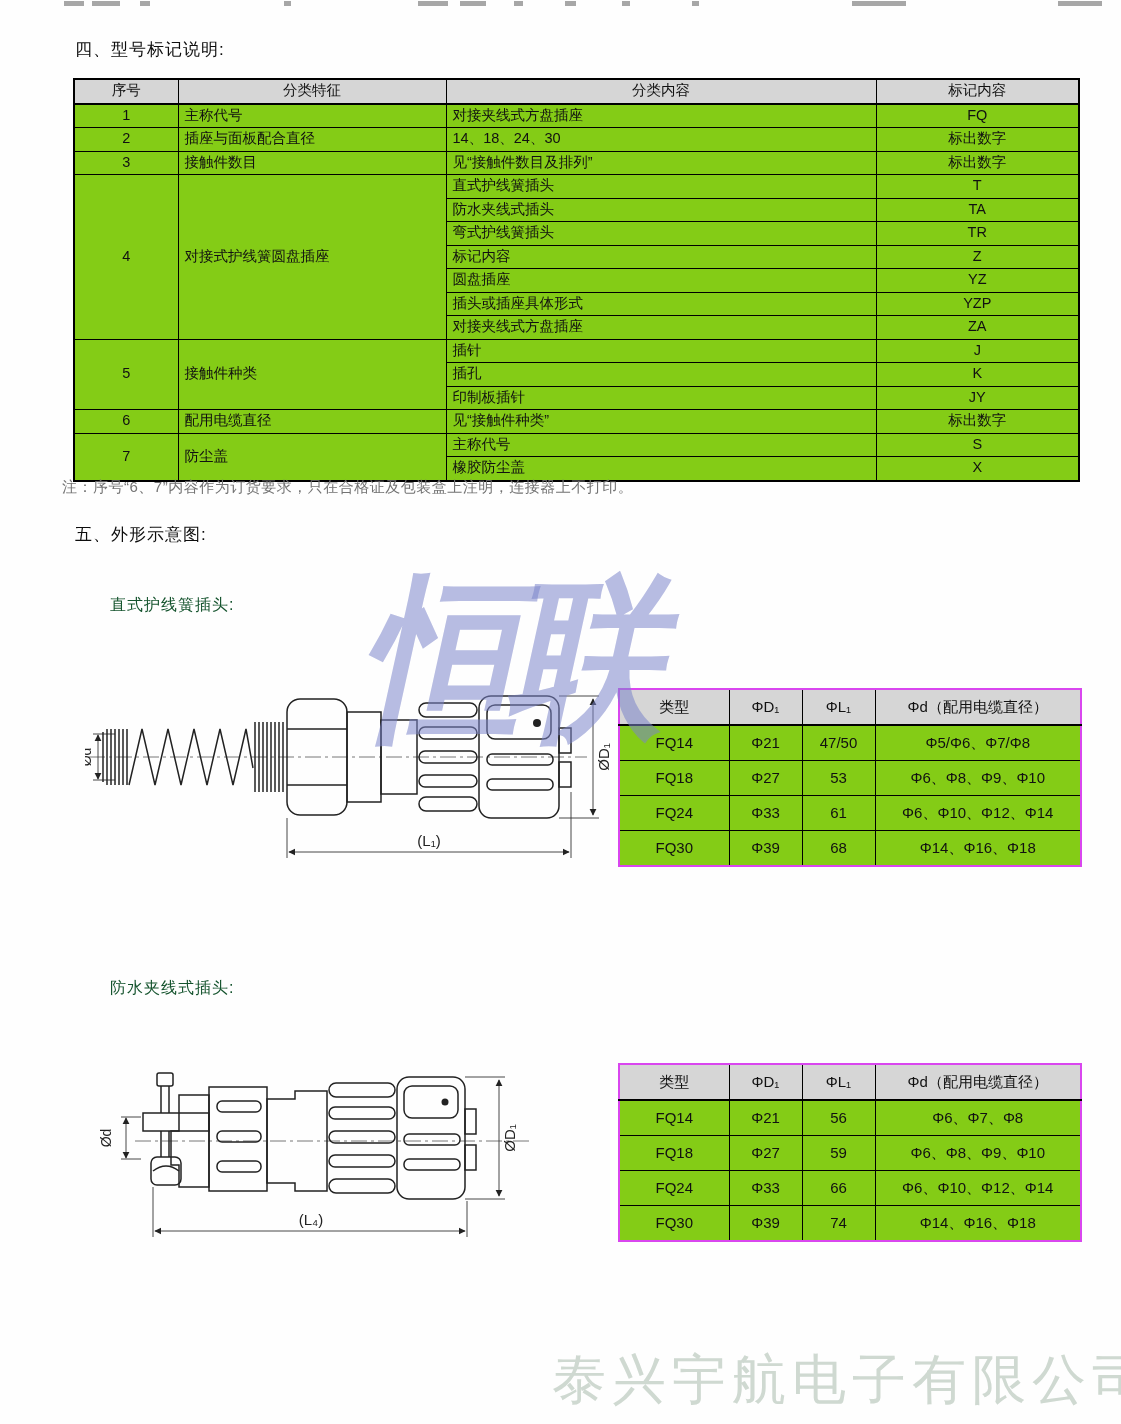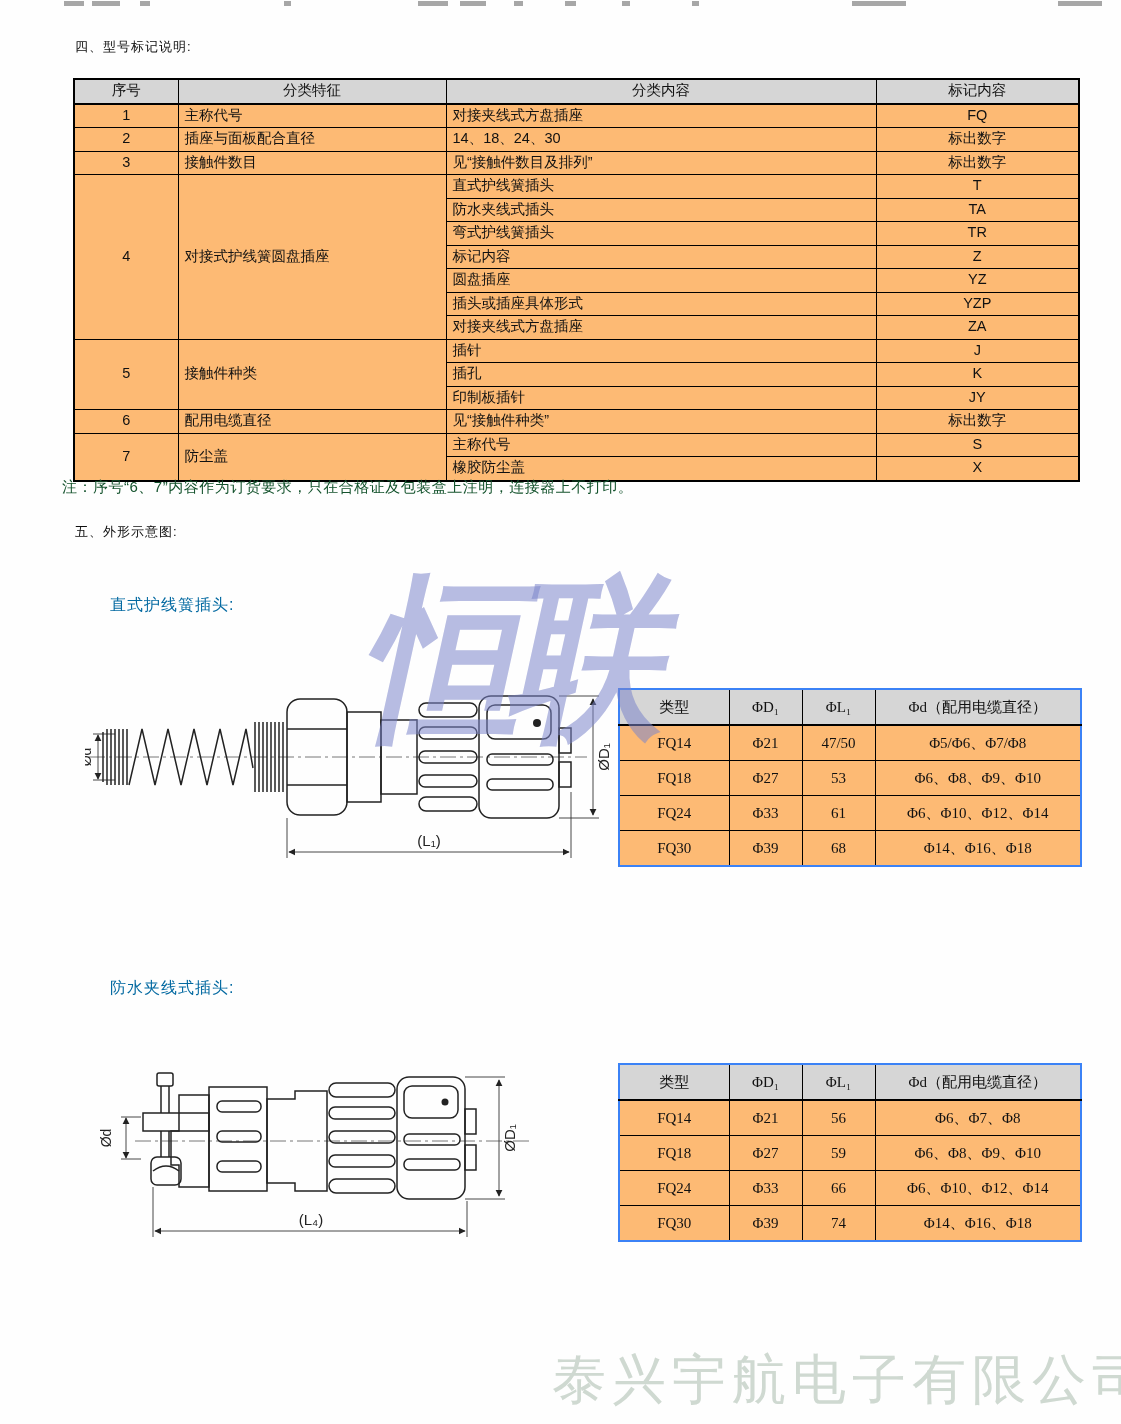--- a/index.html
+++ b/index.html
@@ -5,38 +5,38 @@
   html,body{margin:0;padding:0;}
   body{
     width:1121px;height:1424px;position:relative;background:#fefefe;
     font-family:"Liberation Sans","DejaVu Sans",sans-serif;color:#111;
     overflow:hidden;
   }
   
   .frag{position:absolute;top:1px;height:5px;background:#8a8a8a;opacity:.75;}
 
   
-  .h-sec{position:absolute;font-size:13px;letter-spacing:1px;color:#0d0d0d;}
-  .sub-label{position:absolute;font-size:16px;letter-spacing:1px;color:#0369a1;}
-  .note{position:absolute;font-size:15px;letter-spacing:.5px;color:#14532d;}
-
-  
-  table.doc{border-collapse:collapse;position:absolute;background:#fdba74;table-layout:fixed;}
+  .h-sec{position:absolute;font-size:17px;letter-spacing:1px;color:#0d0d0d;}
+  .sub-label{position:absolute;font-size:16px;letter-spacing:1px;color:#14532d;}
+  .note{position:absolute;font-size:15px;letter-spacing:.5px;color:#737373;}
+
+  
+  table.doc{border-collapse:collapse;position:absolute;background:#84cc16;table-layout:fixed;}
   table.doc td{border:1px solid #000;font-size:14.5px;line-height:1.1;padding:0 6px;overflow:hidden;white-space:nowrap;}
   table.main{left:73px;top:78px;border:2px solid #000;}
   table.main td{height:22.5px;}
   table.main tr.hdr td{background:#d6d6d6;text-align:center;border-bottom:2px solid #000;}
   table.main td.c{text-align:center;}
   table.main col.c1{width:104px}
   table.main col.c2{width:268px}
   table.main col.c3{width:430px}
   table.main col.c4{width:203px}
 
   
-  table.dim{border:2px solid #3b82f6;width:462px;font-family:Liberation Serif, serif;}
+  table.dim{border:2px solid #d946ef;width:462px;}
   table.dim td{height:34px;text-align:center;font-size:15px;}
   table.dim tr.hdr td{background:#d6d6d6;border-bottom:2px solid #000;}
   table.dim col.d1{width:110px}
   table.dim col.d2{width:73px}
   table.dim col.d3{width:73px}
   table.dim col.d4{width:206px}
   #dimtableA{left:618px;top:688px;}
   #dimtableB{left:618px;top:1063px;}
 
   

